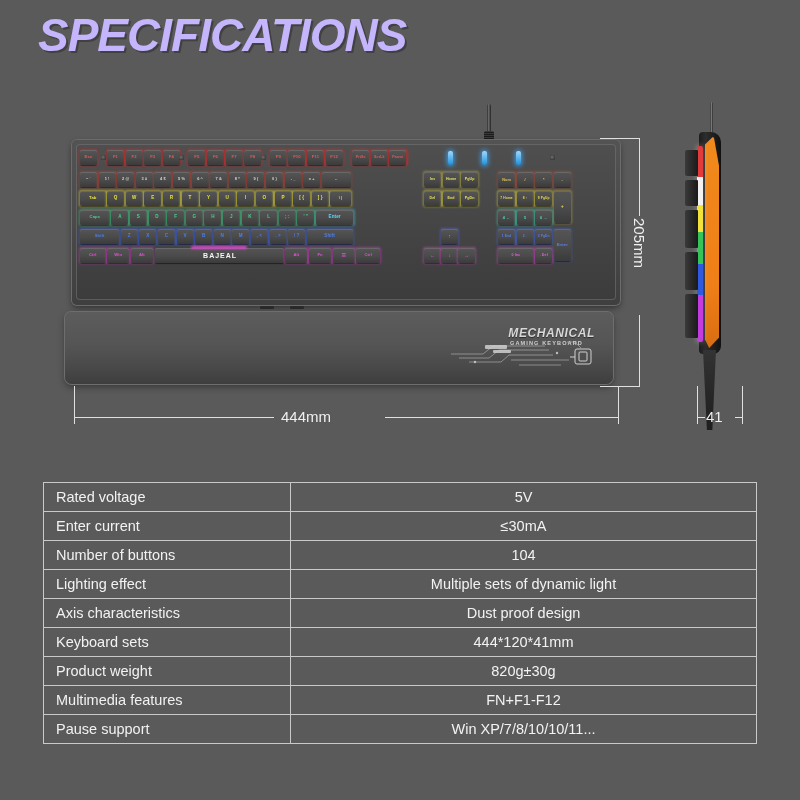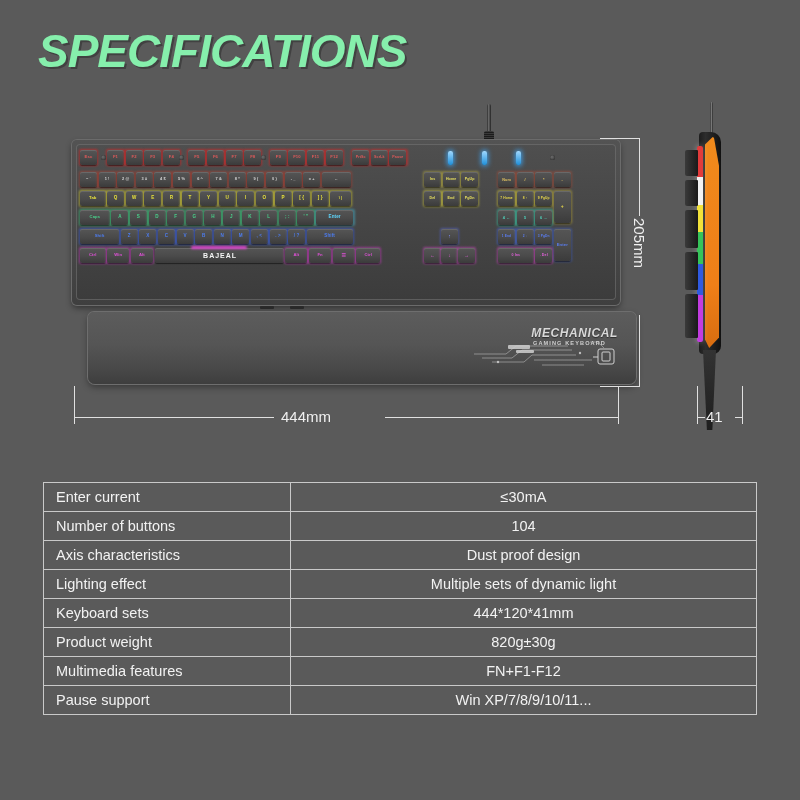--- a/index.html
+++ b/index.html
@@ -6,24 +6,24 @@
   body{
     width:800px;height:800px;overflow:hidden;
     background:#5a5a5a;
     font-family:"Liberation Sans", sans-serif;
     position:relative;
   }
   .page{position:absolute;inset:0;}
 
   
   .title{
-    position:absolute;left:38px;top:24px;
+    position:absolute;left:38px;top:8px;
     font-size:46px;font-weight:bold;font-style:italic;
     letter-spacing:-1px;
-    color:#86efac;
+    color:#c4b5fd;
     text-shadow:2px 2px 0 rgba(0,0,0,.28);
     white-space:nowrap;
   }
 
   
   .illo{position:absolute;left:0;top:100px;width:800px;height:355px;}
 
   
   .cable{
     position:absolute;left:487px;top:4px;width:4px;height:36px;
@@ -73,21 +73,21 @@
     box-shadow:0 0 5px 1px rgba(60,170,255,.85);
   }
   .screwhole{
     position:absolute;width:5px;height:5px;border-radius:50%;
     background:radial-gradient(circle at 35% 35%,#6d6d6d,#333);
     box-shadow:inset 0 0 1px #222;
   }
 
   
   .wrist{
-    position:absolute;left:88px;top:212px;width:548px;height:72px;
+    position:absolute;left:65px;top:212px;width:548px;height:72px;
     background:linear-gradient(180deg,#5c5c5c 0%,#555 45%,#4a4a4a 75%,#3e3e3e 100%);
     border-radius:6px 6px 7px 7px;
     box-shadow:0 0 0 1px #6e6e6e, 0 3px 7px rgba(0,0,0,.4);
   }
   .wrist-logo{
     position:absolute;right:14px;top:10px;width:150px;height:50px;
   }
   .logo-main{
     position:absolute;right:4px;top:4px;
     font-size:12px;font-weight:bold;font-style:italic;color:#d8d8d8;
@@ -469,47 +469,51 @@
     <div class="dim-label" style="left:706px;top:308px;">41</div>
   </div>
 
   <table class="spec-table">
     <colgroup>
         <col class="k">
         <col>
       </colgroup>
     <tbody id="spec-body">
         <tr>
+          <td>Rated voltage</td>
+          <td class="val">5V</td>
+        </tr>
+        <tr>
           <td>Enter current</td>
           <td class="val">≤30mA</td>
         </tr>
         <tr>
           <td>Number of buttons</td>
           <td class="val">104</td>
         </tr>
         <tr>
+          <td>Lighting effect</td>
+          <td class="val">Multiple sets of dynamic light</td>
+        </tr>
+        <tr>
           <td>Axis characteristics</td>
           <td class="val">Dust proof design</td>
         </tr>
         <tr>
-          <td>Lighting effect</td>
-          <td class="val">Multiple sets of dynamic light</td>
-        </tr>
-        <tr>
           <td>Keyboard sets</td>
           <td class="val">444*120*41mm</td>
         </tr>
         <tr>
           <td>Product weight</td>
           <td class="val">820g±30g</td>
         </tr>
         <tr>
           <td>Multimedia features</td>
           <td class="val">FN+F1-F12</td>
         </tr>
         <tr>
           <td>Pause support</td>
-          <td class="val">Win XP/7/8/9/10/11...</td>
+          <td class="val">Win XP/7/8/10/10/11...</td>
         </tr>
       </tbody>
   </table>
 
 </div>
 
 </body></html>

